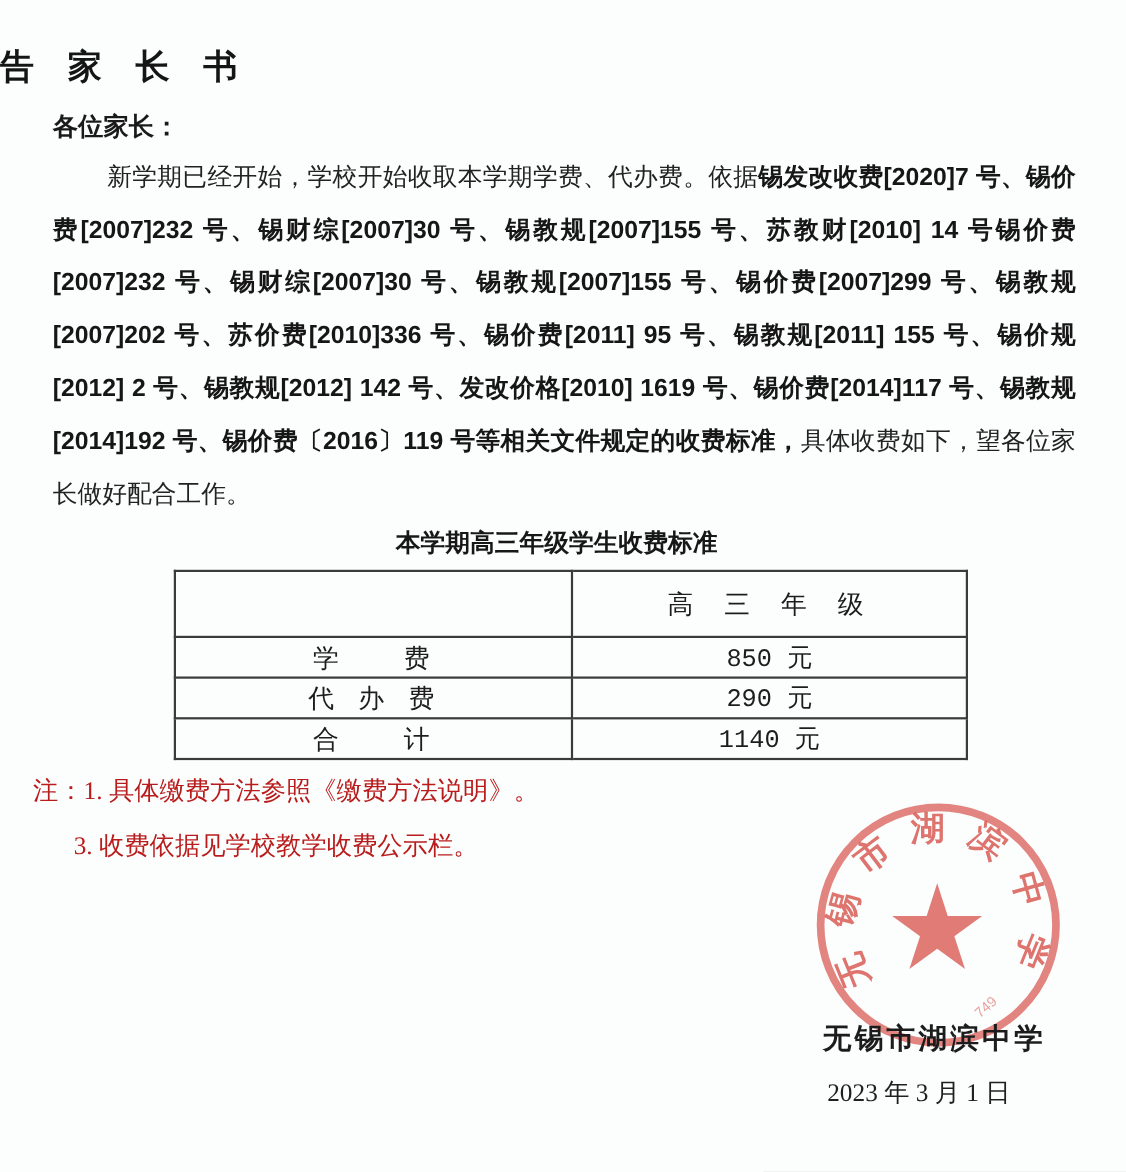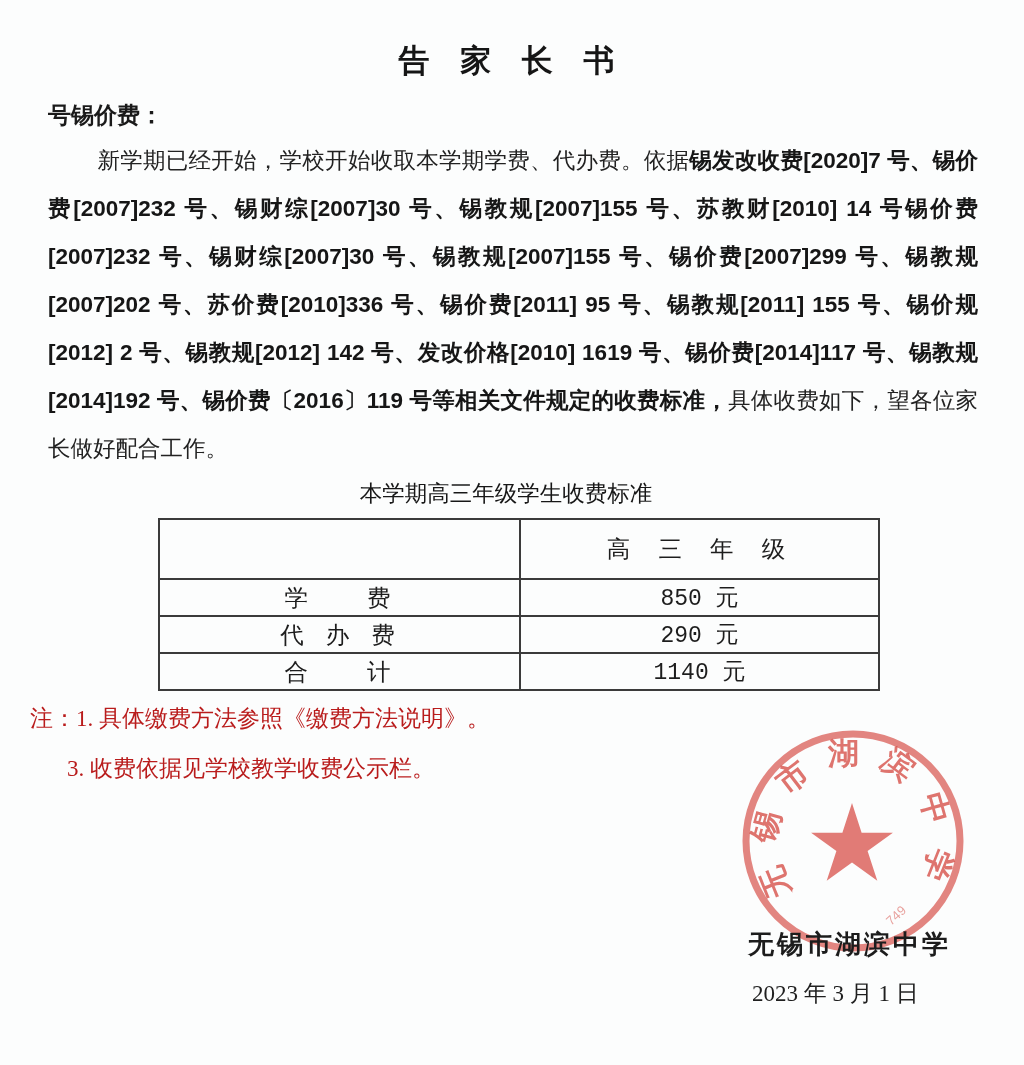--- a/index.html
+++ b/index.html
@@ -2,21 +2,21 @@
 <html><head>
 <meta charset="utf-8">
 <style>
   html,body { margin:0; padding:0; background:#e9e9e9; }
   .page {
     position:relative; width:1024px; height:1065px; margin:0 auto;
     background:#fcfdfd; overflow:hidden;
     font-family:"Liberation Serif","DejaVu Serif",serif; color:#1f1f1f;
   }
   .doc-title {
-    position:absolute; top:40px; left:0; width:1024px; text-align:center;
+    position:absolute; top:40px; left:0; width:1024px; 
     font-family:"Liberation Sans","DejaVu Sans",sans-serif;
     font-weight:bold; font-size:31px; letter-spacing:11px; color:#151515;
     white-space:pre;
   }
   .salutation {
     position:absolute; top:100px; left:48px;
     font-family:"Liberation Sans","DejaVu Sans",sans-serif;
     font-weight:bold; font-size:23px; color:#1a1a1a;
   }
   .body-para {
@@ -24,21 +24,21 @@
     font-size:22.5px; line-height:48px; text-align:justify; text-indent:2.2em;
     color:#222;
   }
   .reg-refs {
     font-family:"Liberation Sans","DejaVu Sans",sans-serif;
     font-weight:600; color:#161616;
   }
   .table-title {
     position:absolute; top:478px; left:0; width:1012px; text-align:center;
     font-family:"Liberation Sans","DejaVu Sans",sans-serif;
-    font-weight:normal; font-size:22.5px; color:#171717;
+    font-weight:bold; font-size:22.5px; color:#171717;
   }
   table.fee-table {
     position:absolute; top:518px; left:158px; width:722px;
     border-collapse:collapse; table-layout:fixed;font-family:Liberation Mono, monospace;
   }
   .fee-table td {
     border:2px solid #3b3b3b; text-align:center; vertical-align:middle;
     font-size:23.5px; color:#1d1d1d; padding:0;
   }
   .fee-table .col-label { width:359px; }
@@ -62,21 +62,21 @@
     font-size:23px; color:#1f1f1f;
   }
 </style>
 </head>
 <body>
 
 <div class="page">
 
   <div class="doc-title">告 家 长 书</div>
 
-  <div class="salutation">号锡价费：</div>
+  <div class="salutation">各位家长：</div>
 
   <div class="body-para"><span>新学期已经开始，学校开始收取本学期学费、代办费。依据</span><span class="reg-refs">锡发改收费[2020]7 号、锡价费[2007]232 号、锡财综[2007]30 号、锡教规[2007]155 号、苏教财[2010] 14 号锡价费[2007]232 号、锡财综[2007]30 号、锡教规[2007]155 号、锡价费[2007]299 号、锡教规[2007]202 号、苏价费[2010]336 号、锡价费[2011] 95 号、锡教规[2011] 155 号、锡价规[2012] 2 号、锡教规[2012] 142 号、发改价格[2010] 1619 号、锡价费[2014]117 号、锡教规[2014]192 号、锡价费〔2016〕119 号等相关文件规定的收费标准，</span><span>具体收费如下，望各位家长做好配合工作。</span></div>
 
   <div class="table-title">本学期高三年级学生收费标准</div>
 
   <table class="fee-table">
     <tbody>
         <tr class="hdr">
       <td class="col-label"></td>
       <td>高 三 年 级</td>

